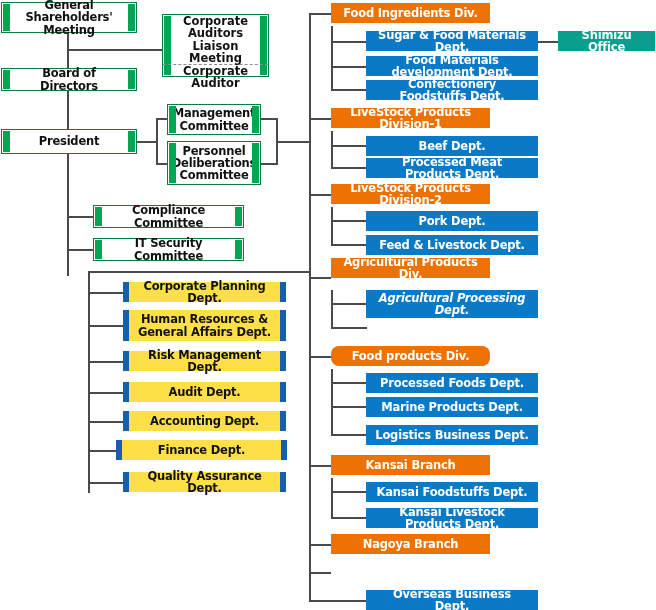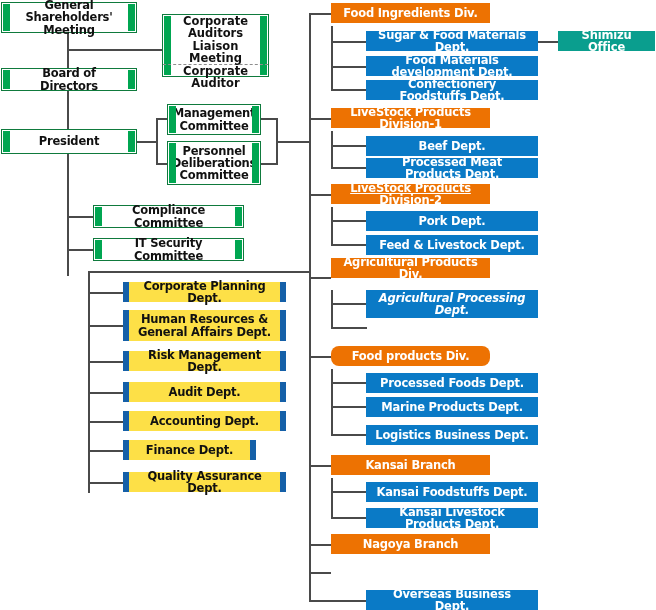--- a/index.html
+++ b/index.html
@@ -249,34 +249,34 @@
   </div>
   <div class="box gray" style="left:123px;top:351px;width:163px;height:20px;">
     <span>Risk Management Dept.</span>
   </div>
   <div class="box gray" style="left:123px;top:382px;width:163px;height:20px;">
     <span>Audit Dept.</span>
   </div>
   <div class="box gray" style="left:123px;top:411px;width:163px;height:20px;">
     <span>Accounting Dept.</span>
   </div>
-  <div class="box gray" style="left:123px;top:440px;width:133px;height:20px;">
+  <div class="box gray" style="left:116px;top:440px;width:171px;height:20px;">
     <span>Finance Dept.</span>
   </div>
   <div class="box gray" style="left:123px;top:472px;width:163px;height:20px;">
     <span>Quality Assurance Dept.</span>
   </div>
 
   <div class="box orange" style="left:331px;top:3px;width:159px;height:20px;">
     <span>Food Ingredients Div.</span>
   </div>
   <div class="box orange" style="left:331px;top:108px;width:159px;height:20px;">
     <span>LiveStock Products Division-1</span>
   </div>
-  <div class="box orange" style="left:331px;top:184px;width:159px;height:20px;text-decoration:underline;">
+  <div class="box orange" style="left:331px;top:184px;width:159px;height:20px;">
     <span>LiveStock Products Division-2</span>
   </div>
   <div class="box orange" style="left:331px;top:258px;width:159px;height:20px;">
     <span>Agricultural Products Div.</span>
   </div>
   <div class="box orange" style="left:331px;top:346px;width:159px;height:20px;border-radius:8px;">
     <span>Food products Div.</span>
   </div>
   <div class="box orange" style="left:331px;top:455px;width:159px;height:20px;">
     <span>Kansai Branch</span>

